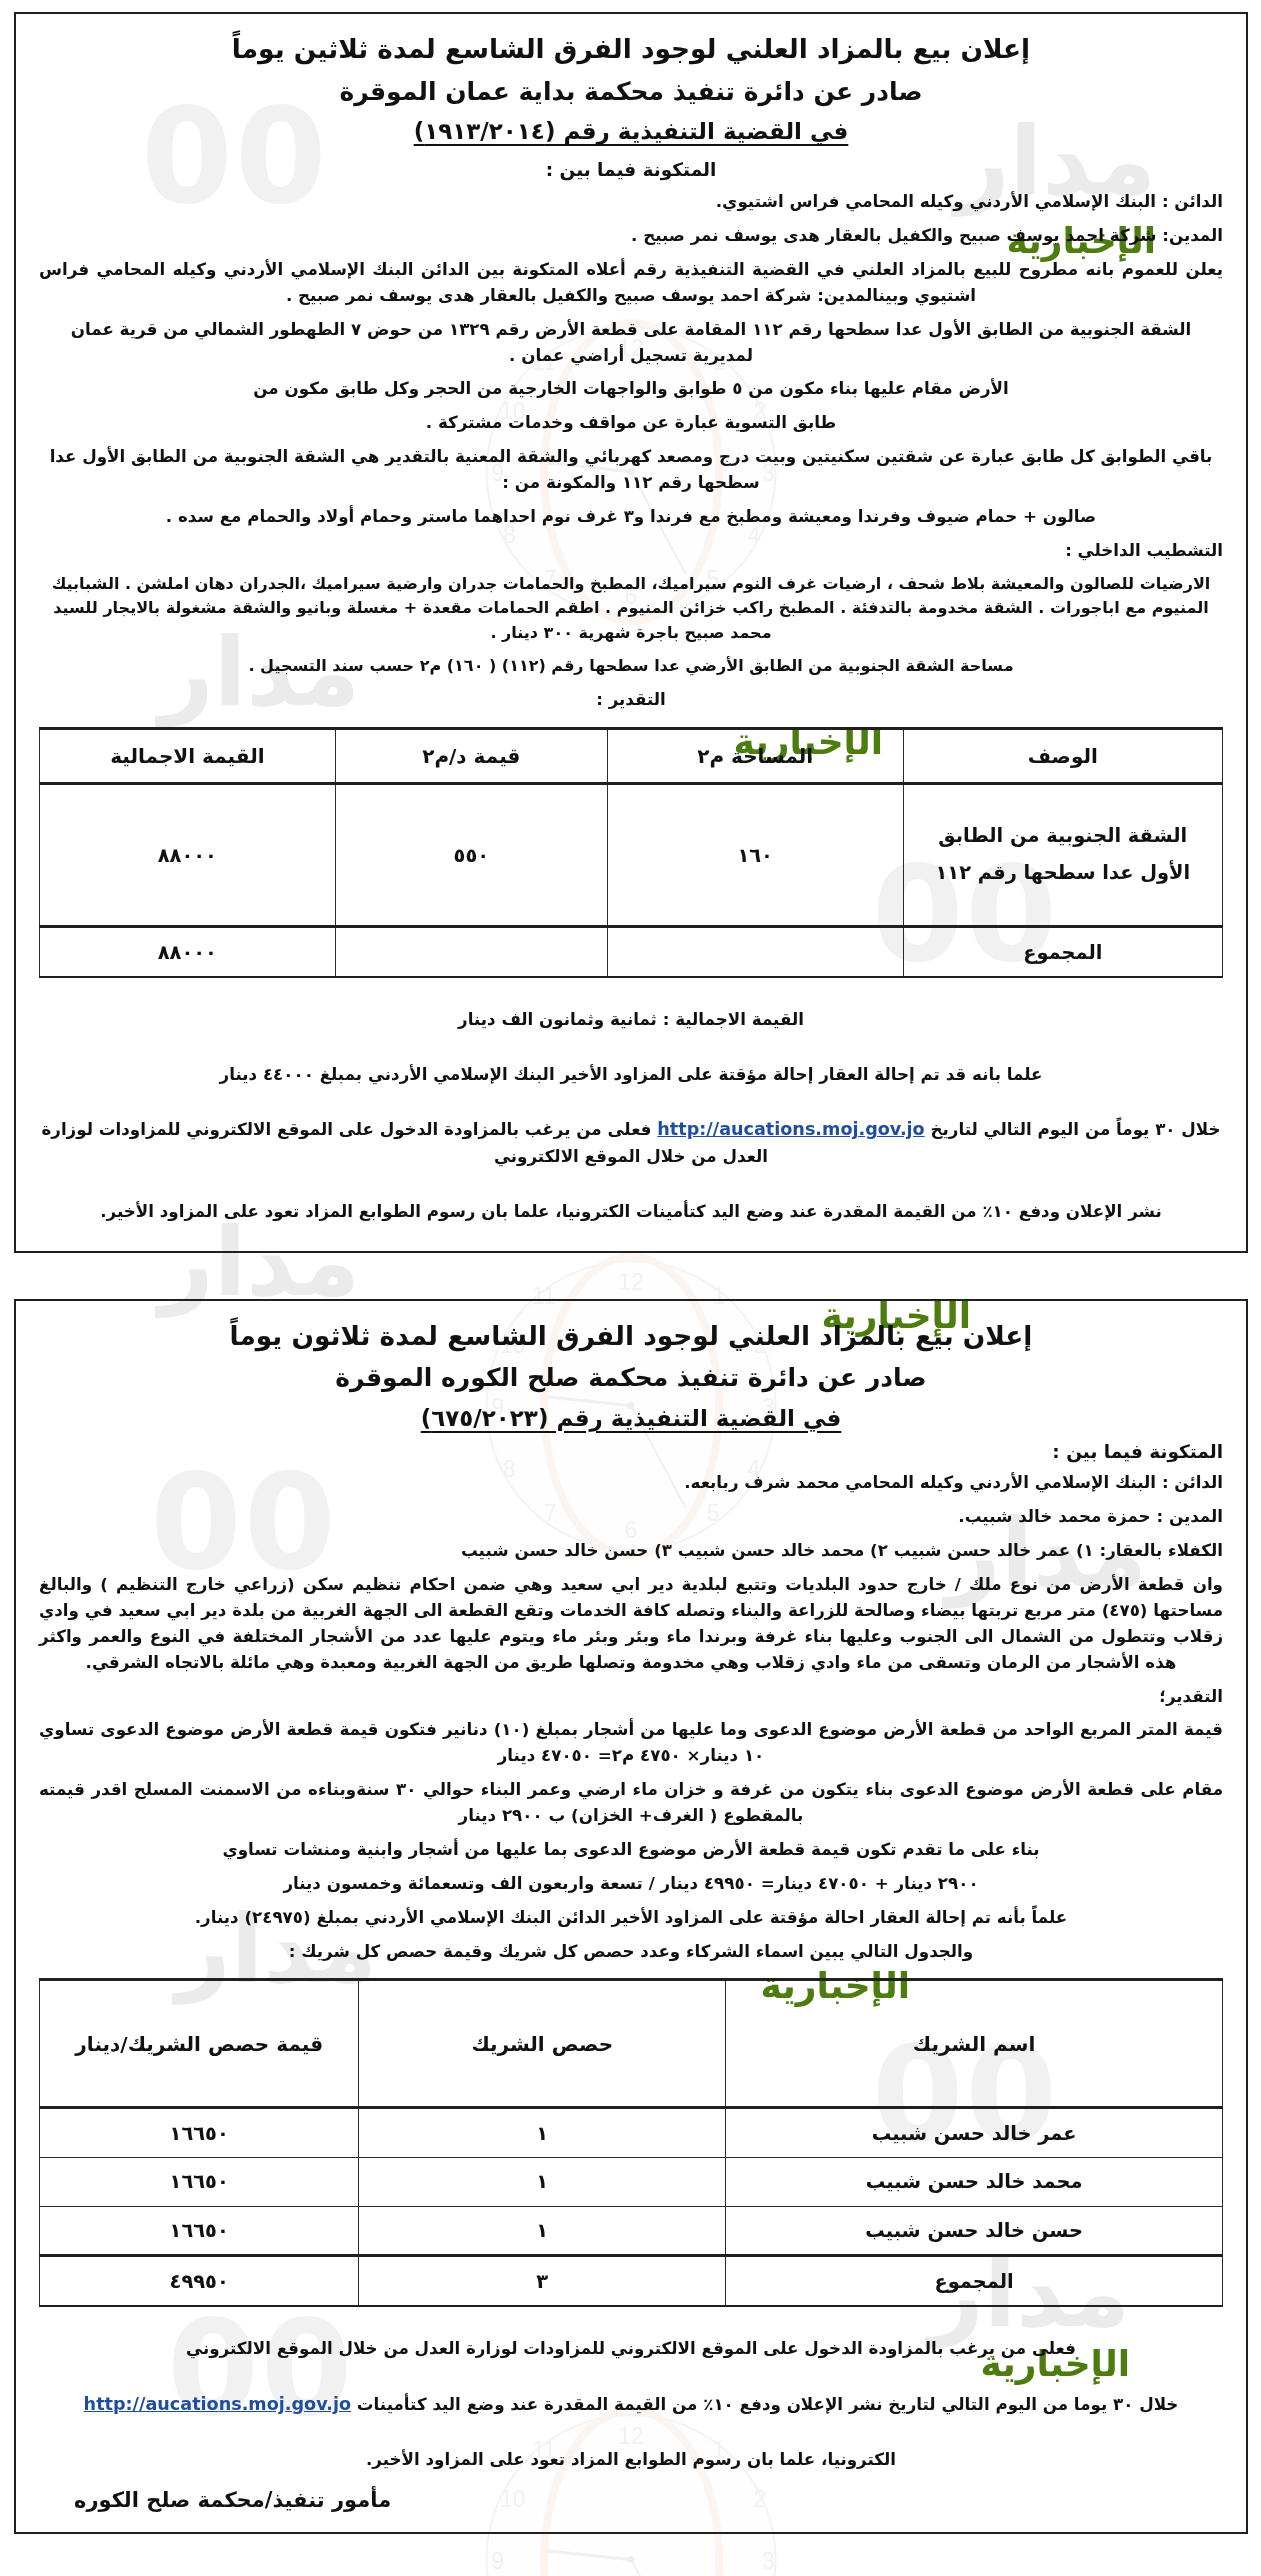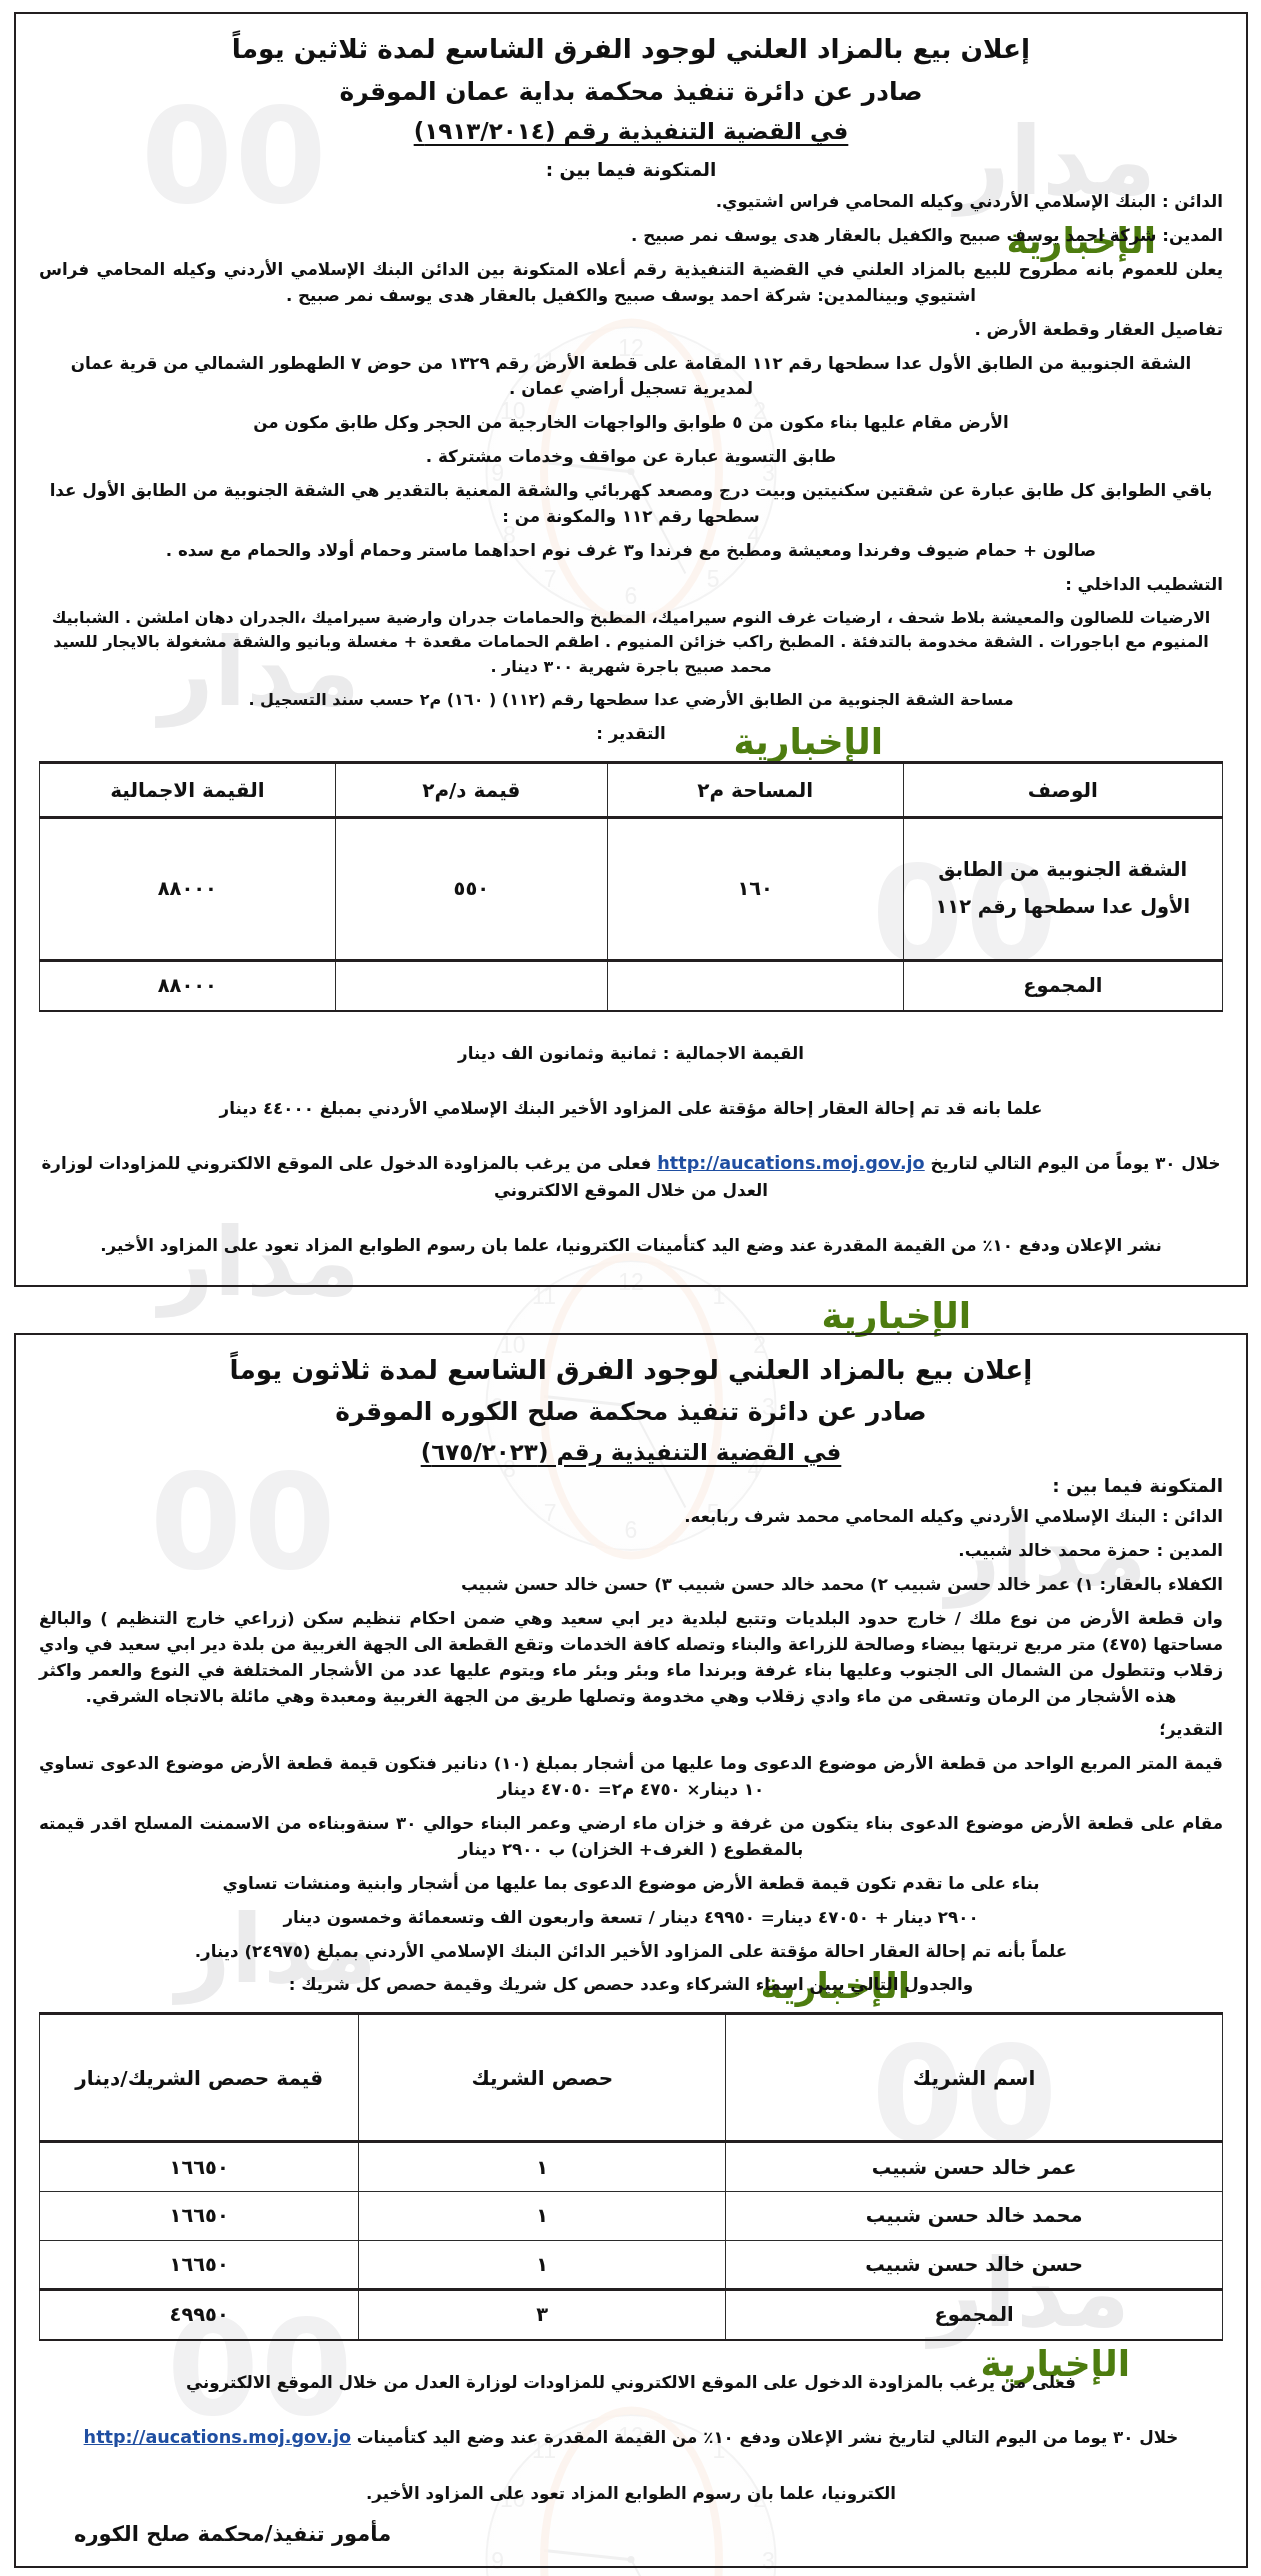--- a/index.html
+++ b/index.html
@@ -272,21 +272,20 @@
       <h1 class="t1">إعلان بيع بالمزاد العلني لوجود الفرق الشاسع لمدة ثلاثين يوماً</h1>
       <h2 class="t2">صادر عن دائرة تنفيذ محكمة بداية عمان الموقرة</h2>
       <h3 class="t3">في القضية التنفيذية رقم (١٩١٣/٢٠١٤)</h3>
     </div>
 
     <div class="intro">المتكونة فيما بين :</div>
 
     <p class="body rt">الدائن : البنك الإسلامي الأردني وكيله المحامي فراس اشتيوي.</p>
     <p class="body rt">المدين: شركة احمد يوسف صبيح والكفيل بالعقار هدى يوسف نمر صبيح .</p>
     <p class="body">يعلن للعموم بانه مطروح للبيع بالمزاد العلني في القضية التنفيذية رقم أعلاه المتكونة بين الدائن  البنك الإسلامي الأردني وكيله المحامي فراس اشتيوي وبينالمدين: شركة احمد يوسف صبيح والكفيل بالعقار هدى يوسف نمر صبيح .</p>
-    <p class="body rt">تفاصيل العقار وقطعة الأرض .</p>
 
     <p class="body ct">الشقة الجنوبية من الطابق الأول عدا سطحها رقم ١١٢ المقامة على قطعة الأرض رقم ١٣٢٩ من حوض ٧ الطهطور الشمالي من قرية عمان لمديرية تسجيل أراضي عمان .</p>
     <p class="body ct">الأرض مقام عليها بناء مكون من ٥ طوابق والواجهات الخارجية من الحجر وكل طابق مكون من</p>
     <p class="body ct">طابق التسوية عبارة عن مواقف وخدمات مشتركة .</p>
     <p class="body ct">باقي الطوابق كل طابق عبارة عن شقتين سكنيتين وبيت درج ومصعد كهربائي والشقة المعنية بالتقدير هي الشقة الجنوبية من الطابق الأول عدا سطحها رقم ١١٢ والمكونة من :</p>
     <p class="body ct">صالون + حمام ضيوف وفرندا ومعيشة ومطبخ مع فرندا و٣ غرف نوم احداهما ماستر وحمام أولاد والحمام مع سده .</p>
 
     <p class="body rt">التشطيب الداخلي :</p>
     <p class="body ct small">الارضيات للصالون والمعيشة بلاط شحف ، ارضيات غرف النوم سيراميك، المطبخ والحمامات جدران وارضية سيراميك ،الجدران دهان املشن . الشبابيك المنيوم مع اباجورات . الشقة مخدومة بالتدفئة . المطبخ راكب خزائن المنيوم . اطقم الحمامات مقعدة + مغسلة وبانيو والشقة مشغولة بالايجار للسيد محمد صبيح باجرة شهرية ٣٠٠ دينار .</p>
     <p class="body ct small">مساحة الشقة الجنوبية من الطابق الأرضي عدا سطحها رقم (١١٢) ( ١٦٠) م٢ حسب سند التسجيل .</p>

